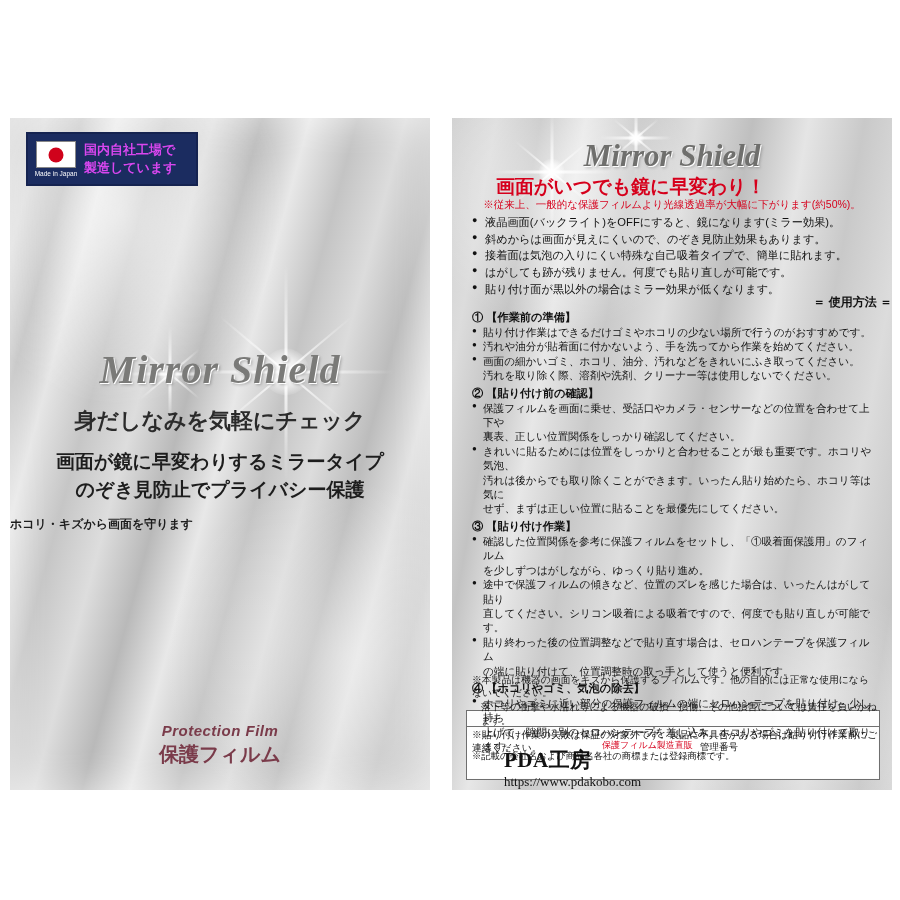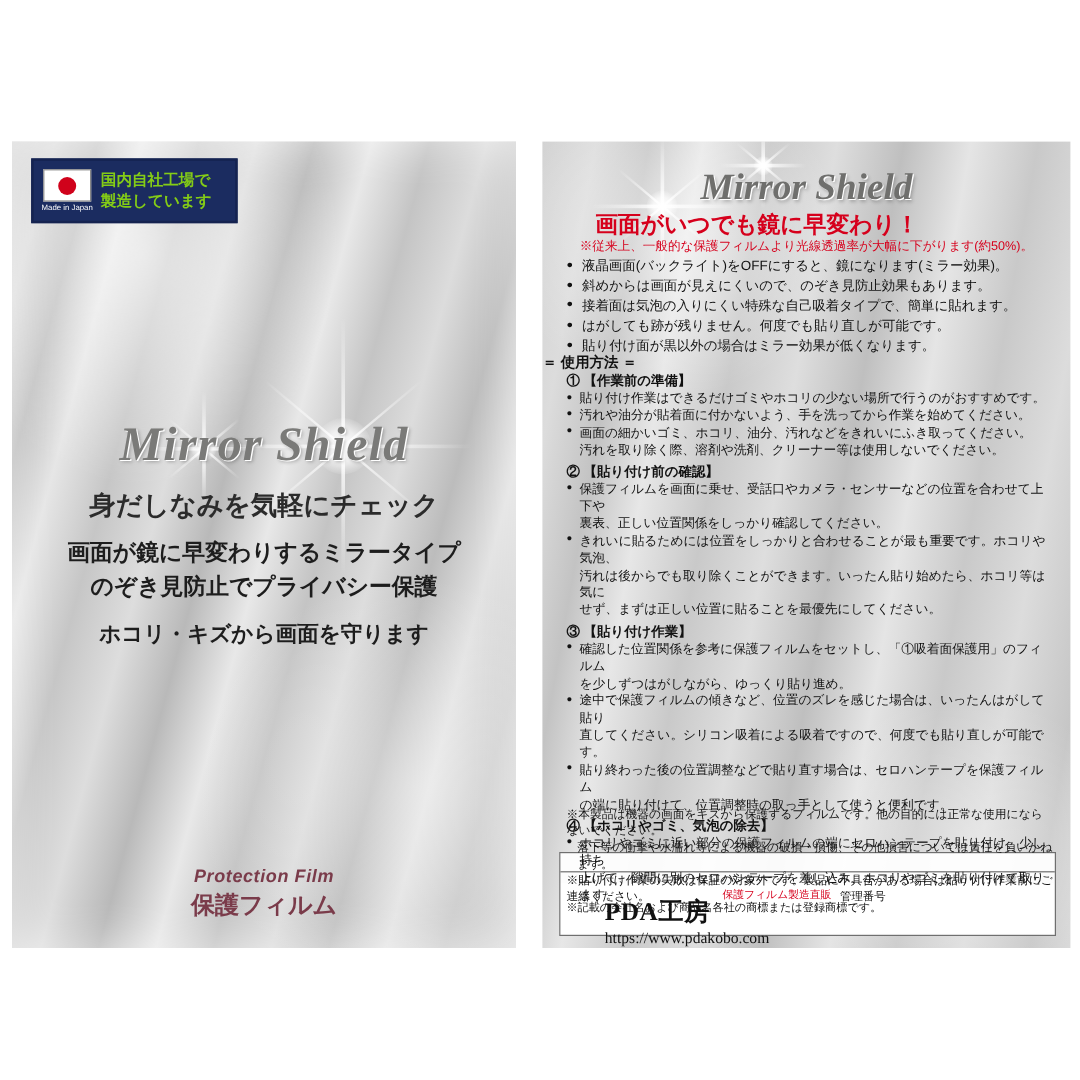--- a/index.html
+++ b/index.html
@@ -89,21 +89,21 @@
     background: #d0021b;
   }
   .jp-flag-caption {
     color: #ffffff;
     font-size: 6.5px;
     margin-top: 2px;
     letter-spacing: 0px;
     white-space: nowrap;
   }
   .jp-badge-text {
-    color: #84cc16;
+    color: #d946ef;
     font-size: 13px;
     line-height: 1.35;
     margin-left: 6px;
     white-space: nowrap;
     font-weight: bold;
   }
 
   
   .sparkle {
     position: absolute;
@@ -182,22 +182,22 @@
     font-weight: bold;
     color: #1d1d1d;
     line-height: 1.45;
     z-index: 4;
   }
   .front-sub3 {
     position: absolute;
     left: 0;
     top: 398px;
     width: 420px;
-    text-align: center;
-    font-size: 18px;
+    text-align: left;
+    font-size: 12px;
     font-weight: bold;
     color: #1d1d1d;
     z-index: 4;
   }
   .front-footer {
     position: absolute;
     left: 0;
     bottom: 22px;
     width: 420px;
     text-align: center;
@@ -301,21 +301,21 @@
     top: 0;
     font-size: 9px;
   }
   .features { margin: 0; padding: 0; }
 
   .usage-header {
     position: absolute;
     left: 0;
     top: 176px;
     width: 440px;
-    text-align: left;
+    text-align: right;
     font-size: 12px;
     font-weight: bold;
     color: #111;
     z-index: 4;
   }
 
   .instructions {
     position: absolute;
     left: 20px;
     top: 192px;

